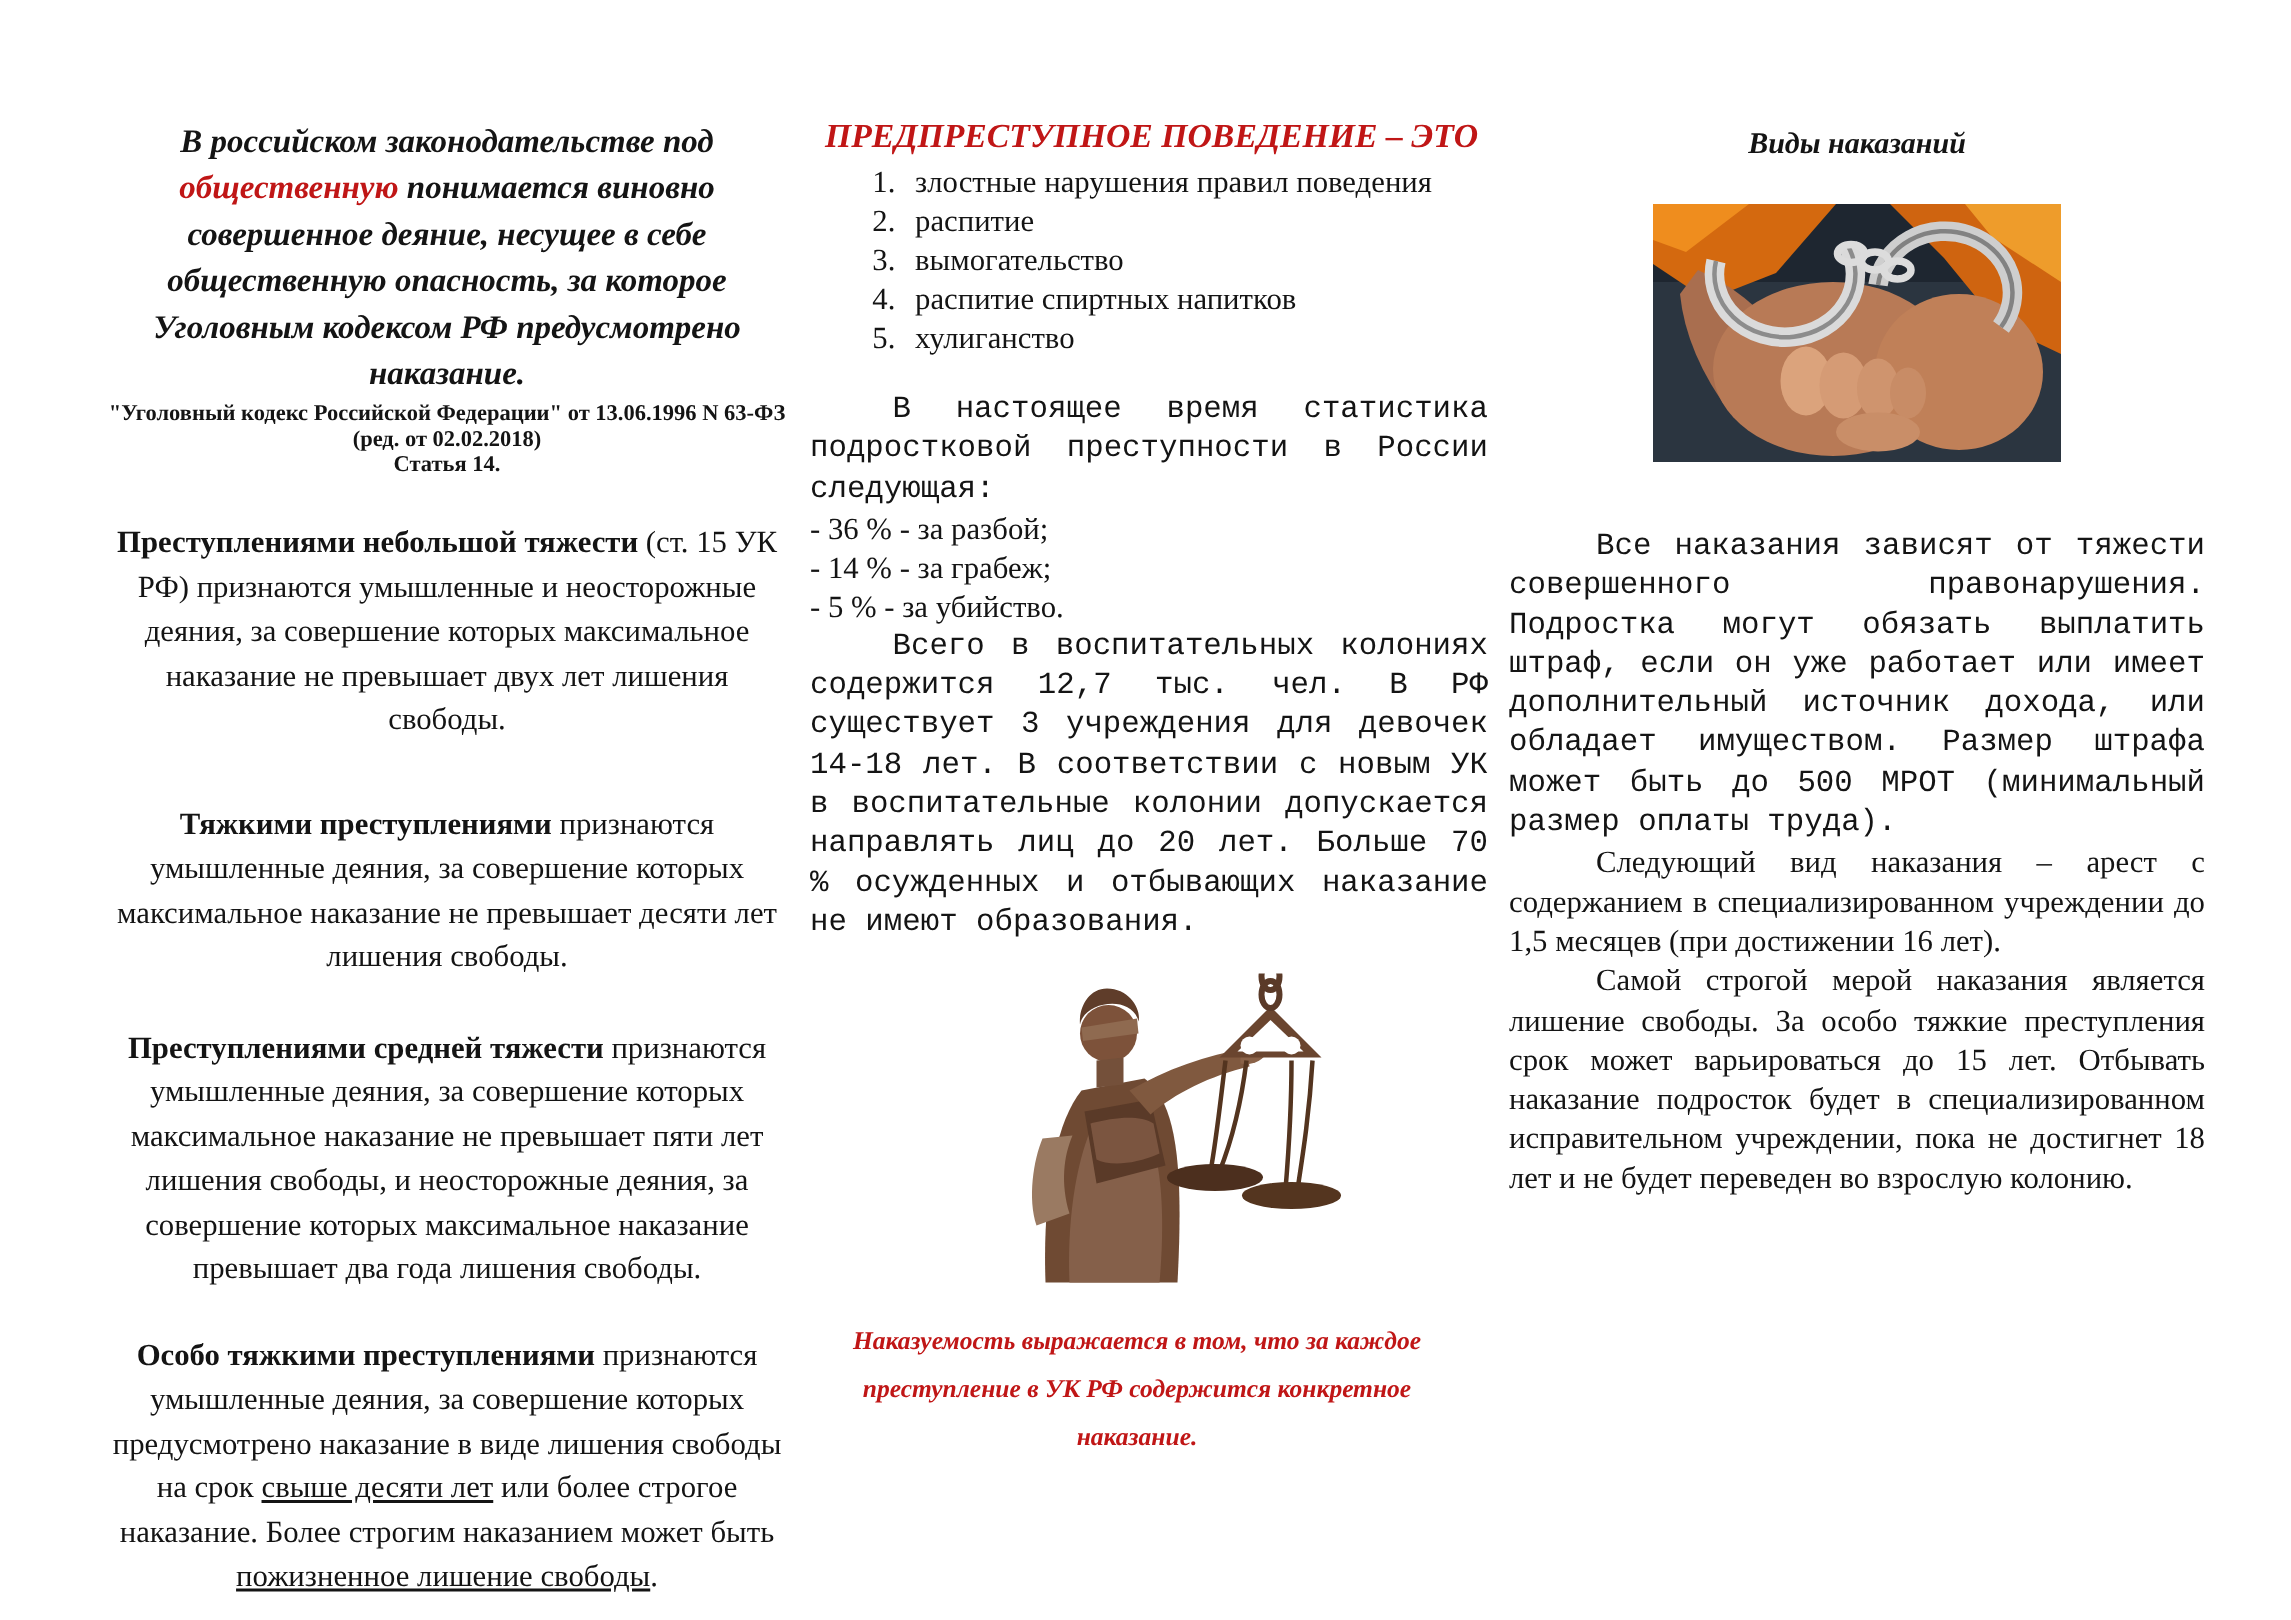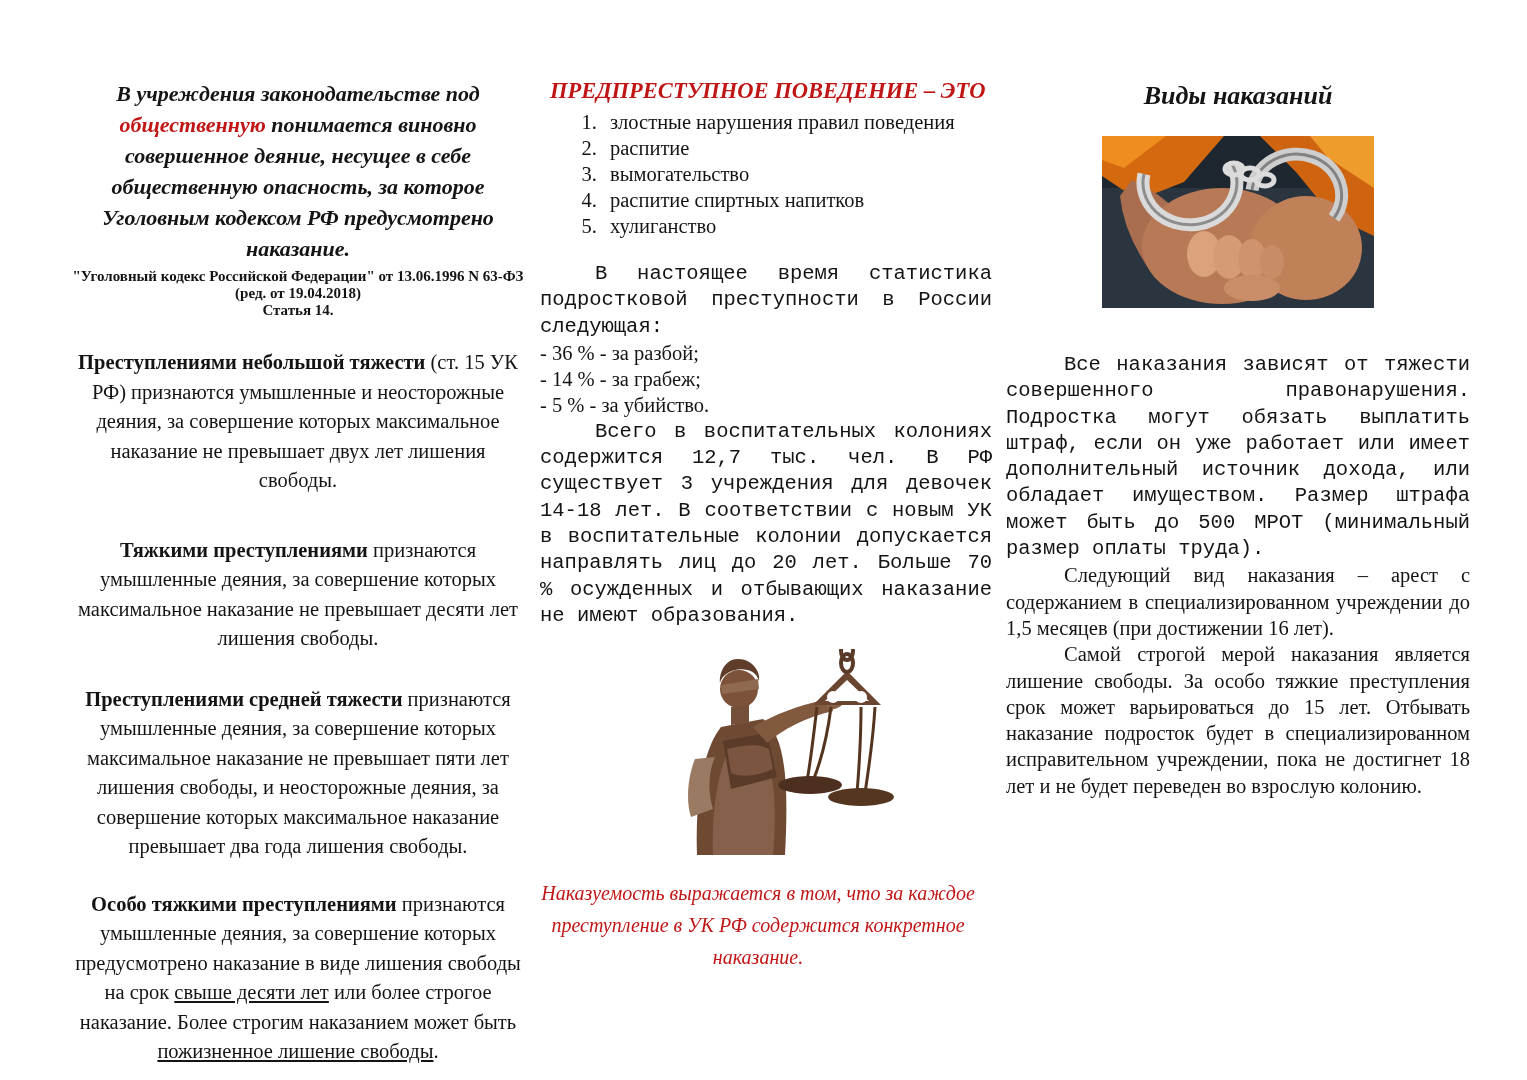--- a/index.html
+++ b/index.html
@@ -42,42 +42,42 @@
   }
   .mid-list li{margin-top:1px;padding-left:8px;}
   .justify{text-align:justify;}
   .indent{text-indent:55px;}
   .mid-text{font-size:20.5px;line-height:26.3px;}
   .mid-text p{margin:0;font-family:Liberation Mono, monospace;}
   .stats{margin-top:22px;}
   .statue-wrap{margin-top:20px;text-align:center;}
   .mid-footer{
     margin:16px 16px 0 0;text-align:center;color:var(--red);
-    font-weight:normal;font-style:italic;font-size:20px;line-height:32px;
+    font-weight:bold;font-style:italic;font-size:17px;line-height:32px;
   }
 
   
   .right-title{
     margin:4px 0 0 0;text-align:center;
-    font-size:26px;line-height:28px;font-weight:bold;font-style:italic;
+    font-size:20px;line-height:28px;font-weight:bold;font-style:italic;
   }
   .photo-wrap{margin-top:26px;text-align:center;line-height:0;}
   .rbody{margin:0;font-size:20.5px;line-height:26.3px;text-indent:58px;}
   .rbody.first{margin-top:44px;font-family:Liberation Mono, monospace;}
 </style>
 </head>
 <body>
 
 <div class="page">
 
   <div class="col col-left">
-    <p class="intro"><span>В учреждения законодательстве под </span><span class="seg-r">общественную</span><span> понимается виновно совершенное деяние, несущее в себе общественную опасность, за которое Уголовным кодексом РФ предусмотрено наказание.</span></p>
+    <p class="intro"><span>В российском законодательстве под </span><span class="seg-r">общественную</span><span> понимается виновно совершенное деяние, несущее в себе общественную опасность, за которое Уголовным кодексом РФ предусмотрено наказание.</span></p>
     <div class="source">
       <div>"Уголовный кодекс Российской Федерации" от 13.06.1996 N 63-ФЗ</div>
-      <div>(ред. от 19.04.2018)</div>
+      <div>(ред. от 02.02.2018)</div>
       <div>Статья 14.</div>
     </div>
     <p class="body-p"><span class="seg-b">Преступлениями небольшой тяжести</span><span> (ст. 15 УК РФ) признаются умышленные и неосторожные деяния, за совершение которых максимальное наказание не превышает двух лет лишения свободы.</span></p>
     <p class="body-p" style="margin-top:40px"><span class="seg-b">Тяжкими преступлениями</span><span> признаются умышленные деяния, за совершение которых максимальное наказание не превышает десяти лет лишения свободы.</span></p>
     <p class="body-p" style="margin-top:31px"><span class="seg-b">Преступлениями средней тяжести</span><span> признаются умышленные деяния, за совершение которых максимальное наказание не превышает пяти лет лишения свободы, и неосторожные деяния, за совершение которых максимальное наказание превышает два года лишения свободы.</span></p>
     <p class="body-p" style="margin-top:28px"><span class="seg-b">Особо тяжкими преступлениями</span><span> признаются умышленные деяния, за совершение которых предусмотрено наказание в виде лишения свободы на срок </span><span class="seg-u">свыше десяти лет</span><span> или более строгое наказание. Более строгим наказанием может быть </span><span class="seg-u">пожизненное лишение свободы</span><span>.</span></p>
   </div>
 
   <div class="col col-mid">
     <h2 class="mid-title">ПРЕДПРЕСТУПНОЕ ПОВЕДЕНИЕ – ЭТО</h2>

